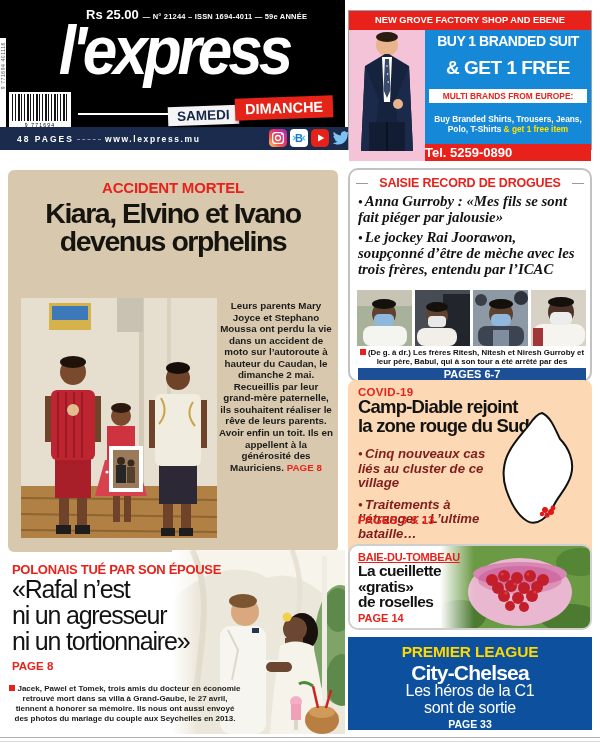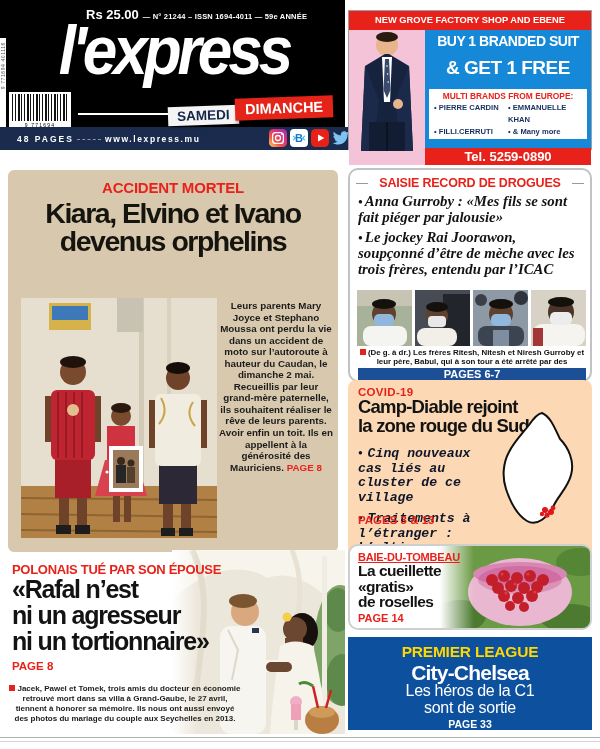--- a/index.html
+++ b/index.html
@@ -48,21 +48,21 @@
   .ad-offer1{color:#fff;font-weight:bold;font-size:14px;margin-top:3px;letter-spacing:-.5px;}
   .ad-offer2{color:#fff;font-weight:bold;font-size:19px;line-height:1;letter-spacing:-.5px;}
   .ad-brands{background:#fff;width:158px;margin-top:3px;padding:2px 5px;box-sizing:border-box;}
   .ad-brands-title{color:#e8221a;font-size:8.4px;font-weight:bold;text-align:center;}
   .ad-brands-grid{display:grid;grid-template-columns:1fr 1fr;font-size:7.6px;font-weight:bold;
                   color:#16305e;margin-top:1px;line-height:1.55;}
   .brand-item::before{content:"• ";}
   .ad-items{color:#fff;font-size:8.3px;font-weight:bold;text-align:center;margin-top:2px;
             line-height:1.25;padding:0 2px;}
   .ad-items .hl{color:#ffe200;}
-  .ad-tel{background:#e8221a;color:#fff;font-size:13px;font-weight:bold;text-align:center;
+  .ad-tel{background:#e8221a;color:#fff;font-size:13px;font-weight:bold;
           height:17px;line-height:17px;width:100%;margin-top:auto;}
 
   
   .main-card{position:absolute;left:8px;top:170px;width:330px;height:382px;background:#d8c9ae;border-radius:6px;}
   .main-kicker{margin-top:9px;text-align:center;color:#e8221a;font-size:15px;font-weight:bold;letter-spacing:-.2px;}
   .main-headline{text-align:center;color:#16140f;font-weight:bold;font-size:28.5px;
                  line-height:.99;letter-spacing:-1.5px;margin-top:3px;}
   .main-photo{position:absolute;left:13px;top:128px;width:196px;height:240px;overflow:hidden;}
   .main-body{position:absolute;left:211px;top:130px;width:114px;text-align:center;
              font-size:9.8px;line-height:1.18;color:#1c1c1c;font-weight:bold;}
@@ -84,22 +84,22 @@
                 line-height:1.18;text-align:center;color:#111;}
   .sq{display:inline-block;width:6px;height:6px;background:#e8221a;margin-right:2px;}
   .drug-pages{position:absolute;left:8px;top:198px;width:228px;height:13px;background:#1d4f96;
               color:#fff;font-size:11px;font-weight:bold;text-align:center;line-height:13px;}
 
   
   .covid-card{position:absolute;left:348px;top:380px;width:244px;height:184px;background:#fcd9b4;border-radius:8px;}
   .covid-kicker{position:absolute;left:10px;top:6px;color:#e8221a;font-size:11.5px;font-weight:bold;letter-spacing:.3px;}
   .covid-headline{position:absolute;left:10px;top:18px;width:185px;font-size:18.5px;font-weight:bold;
                   color:#131313;letter-spacing:-.8px;line-height:1.0;}
-  .covid-bullets{position:absolute;left:10px;top:60px;width:128px;font-family:Liberation Mono, monospace;
-                 font-style:italic;font-weight:bold;font-size:13.2px;line-height:1.1;color:#0f172a;}
+  .covid-bullets{position:absolute;left:10px;top:60px;width:128px;font-family:Liberation Sans, sans-serif;
+                 font-style:italic;font-weight:bold;font-size:13.2px;line-height:1.1;color:#7f1d1d;}
   .covid-bullets .sbullet{margin-top:7px;}
   .covid-pages{position:absolute;left:10px;top:134px;color:#e8221a;font-size:11.5px;font-weight:bold;}
   .covid-map{position:absolute;right:5px;top:26px;width:102px;height:128px;}
 
   
   .baie-card{position:absolute;left:348px;top:544px;width:244px;height:86px;background:#fff;
              border:2px solid #cfcfcf;border-radius:10px;box-sizing:border-box;overflow:hidden;}
   .baie-photo{position:absolute;right:0;top:0;width:150px;height:82px;}
   .baie-kicker{position:absolute;left:8px;top:5px;color:#e8221a;font-size:11px;font-weight:bold;letter-spacing:-.2px;z-index:2;text-decoration:underline;}
   .baie-headline{position:absolute;left:8px;top:17px;font-size:15.5px;font-weight:bold;color:#131313;
@@ -112,21 +112,21 @@
   .league-kicker{color:#ffd800;font-size:15.5px;font-weight:bold;margin-top:6px;letter-spacing:-.2px;}
   .league-headline{font-size:21px;font-weight:bold;letter-spacing:-.8px;line-height:1.0;margin-top:1px;}
   .league-sub{font-size:16px;line-height:1.04;letter-spacing:-.3px;}
   .league-page{font-size:10.5px;font-weight:bold;margin-top:2px;}
 
   
   .polish{position:absolute;left:8px;top:556px;width:337px;height:178px;}
   .wedding-photo{position:absolute;left:164px;top:-6px;width:173px;height:184px;overflow:hidden;}
   .polish-kicker{position:absolute;left:4px;top:6px;color:#e8221a;font-size:13px;font-weight:bold;
                  letter-spacing:-.3px;z-index:3;}
-  .polish-headline{position:absolute;left:4px;top:21px;width:235px;font-size:25px;font-weight:bold;
+  .polish-headline{position:absolute;left:4px;top:21px;width:235px;font-size:25px;font-weight:normal;
                    color:#131313;letter-spacing:-1.2px;line-height:1.03;z-index:3;}
   .polish-page{position:absolute;left:4px;top:104px;color:#e8221a;font-size:11.5px;font-weight:bold;z-index:3;}
   .polish-caption{position:absolute;left:0;top:128px;width:234px;font-size:8px;font-weight:bold;
                   line-height:1.25;text-align:center;color:#1c1c1c;z-index:3;}
 
   
   .footer-line{position:absolute;left:0;top:737px;width:600px;height:3px;
                border-top:1px solid #b0b0b0;border-bottom:1px solid #d8d8d8;}
   .publisher{position:absolute;left:250px;top:774px;background:#fff;padding:0 6px;color:#2660a4;
              font-size:11px;font-weight:bold;font-style:italic;z-index:2;}
@@ -216,26 +216,24 @@
           <circle cx="49" cy="74" r="5" fill="#e8b48c"></circle>
           <rect x="20" y="92" width="36" height="29" fill="#121c33"></rect>
           <rect x="37" y="92" width="2" height="29" fill="#0b1322"></rect>
         </svg>
       </div>
       <div class="ad-right">
         <div class="ad-offer1">BUY 1 BRANDED SUIT</div>
         <div class="ad-offer2">&amp; GET 1 FREE</div>
         <div class="ad-brands">
           <div class="ad-brands-title">MULTI BRANDS FROM EUROPE:</div>
-          <div class="ad-brands-grid">
-            <span class="brand-item">PIERRE CARDIN</span>
-            <span class="brand-item">EMMANUELLE KHAN</span>
-            <span class="brand-item">FILLI.CERRUTI</span>
-            <span class="brand-item">&amp; Many more</span>
-          </div>
+        </div>
+        <div class="ad-items">
+          <span>Buy Branded Shirts, Trousers, Jeans, Polo, T-Shirts</span>
+          <span class="hl">&amp; get 1 free item</span>
         </div>
         <div class="ad-tel">Tel. 5259-0890</div>
       </div>
     </div>
   </div>
 
   <div class="main-card">
     <div class="main-kicker">ACCIDENT MORTEL</div>
     <div class="main-headline">
       <div>Kiara, Elvino et Ivano</div>

